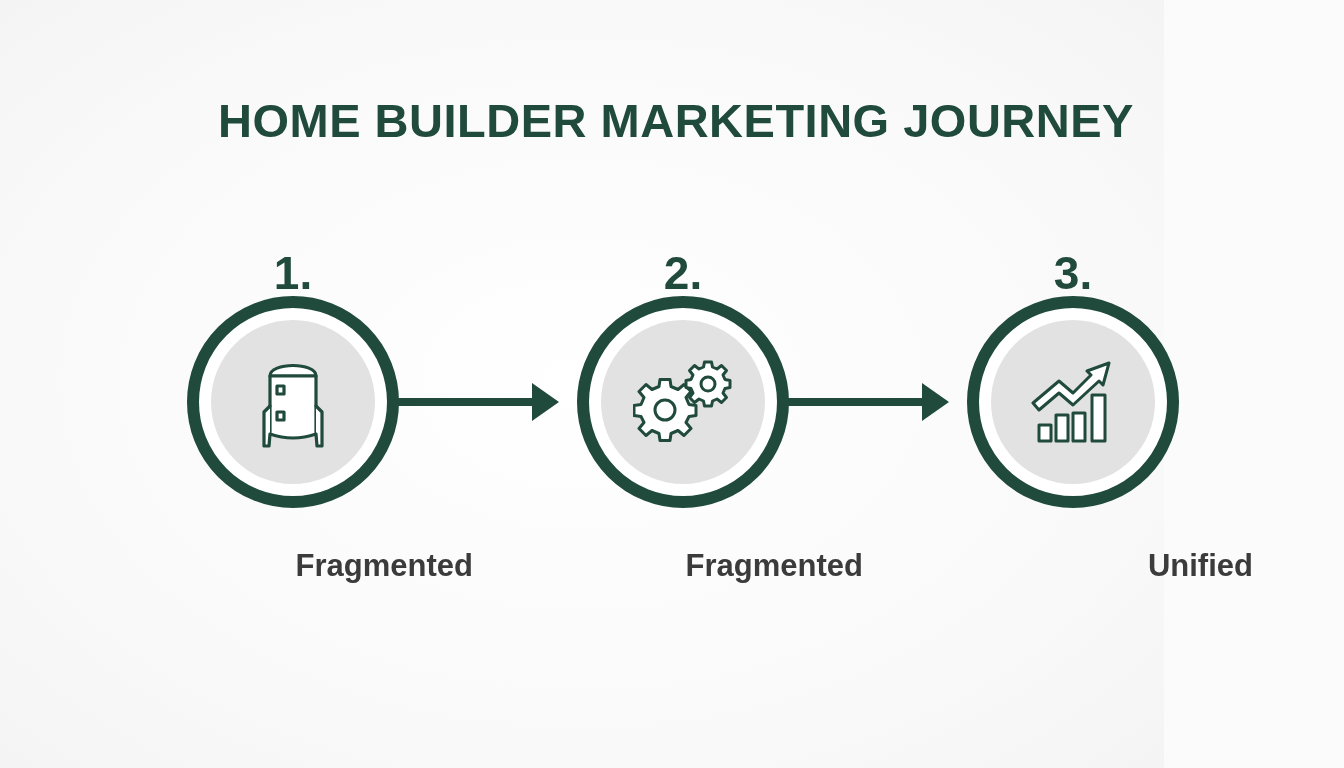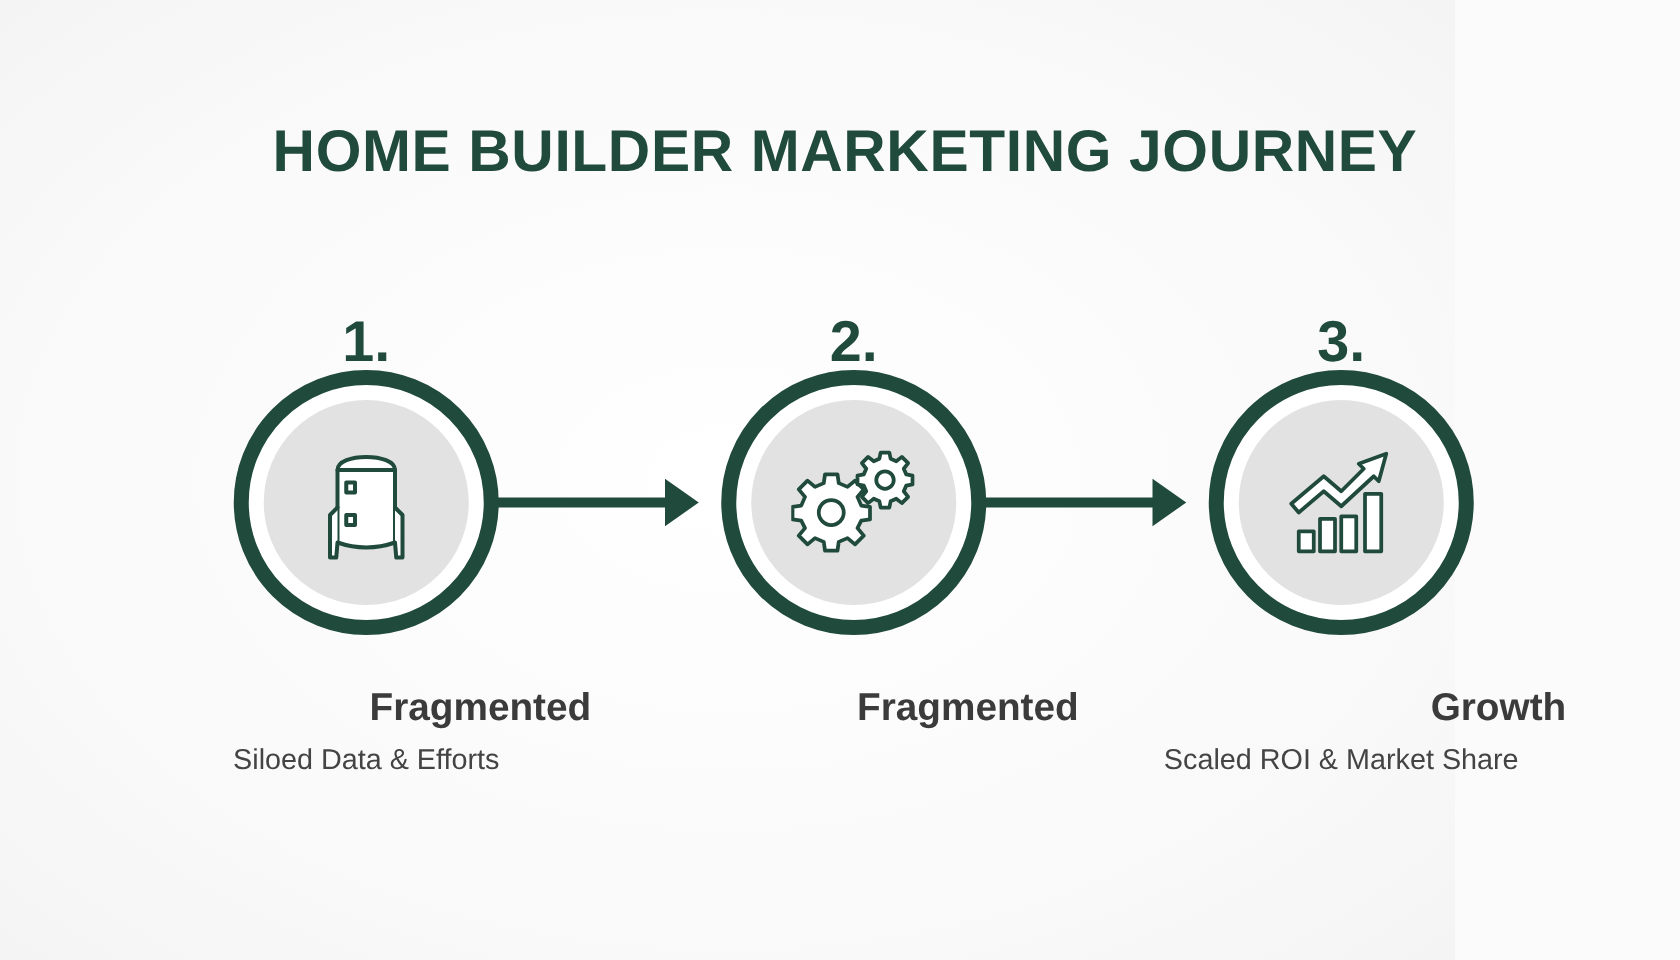--- a/index.html
+++ b/index.html
@@ -132,21 +132,20 @@
             <path d="M12 52 L6 58 L6 92 L11 92 L12 80" fill="#ffffff"></path>
             <path d="M58 52 L64 58 L64 92 L59 92 L58 80" fill="#ffffff"></path>
 
             <rect x="19" y="32" width="7" height="8" fill="#ffffff"></rect>
             <rect x="19" y="58" width="7" height="8" fill="#ffffff"></rect>
           </svg>
         </span>
       </div>
     </div>
     <div class="step-label">Fragmented</div>
-    <div class="step-desc">Siloed Data &amp; Efforts</div>
   </div>
 
   <div class="arrow" style="left:398px; width:162px;">
     <div class="shaft" style="width:138px;"></div>
     <div class="head" style="left:134px;"></div>
   </div>
 
   <div class="step" style="left:503px;">
     <div class="step-number">2.</div>
     <div class="ring">
@@ -185,17 +184,16 @@
             <path d="M2 44 L28 22 L42 34 L60 16 L56 12 L78 4 L72 26 L68 22 L42 46 L28 34 L8 51 Z"></path>
 
             <rect x="8" y="66" width="12" height="16"></rect>
             <rect x="25" y="56" width="12" height="26"></rect>
             <rect x="42" y="54" width="12" height="28"></rect>
             <rect x="61" y="36" width="13" height="46"></rect>
           </svg>
         </span>
       </div>
     </div>
-    <div class="step-label">Growth</div>
-    <div class="step-desc">Scaled ROI &amp; Market Share</div>
+    <div class="step-label">Unified</div>
   </div>
 
 </div>
 
 </body></html>

